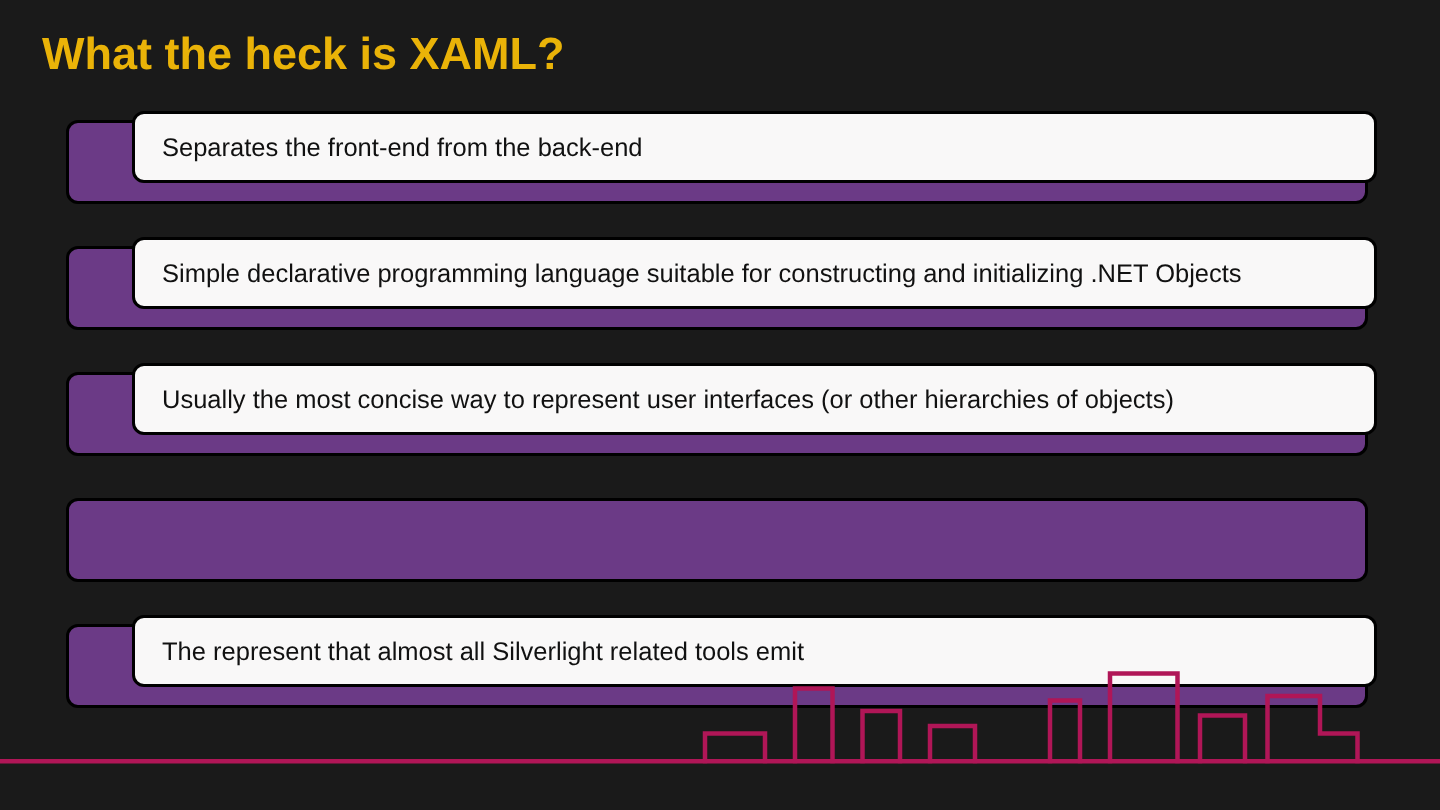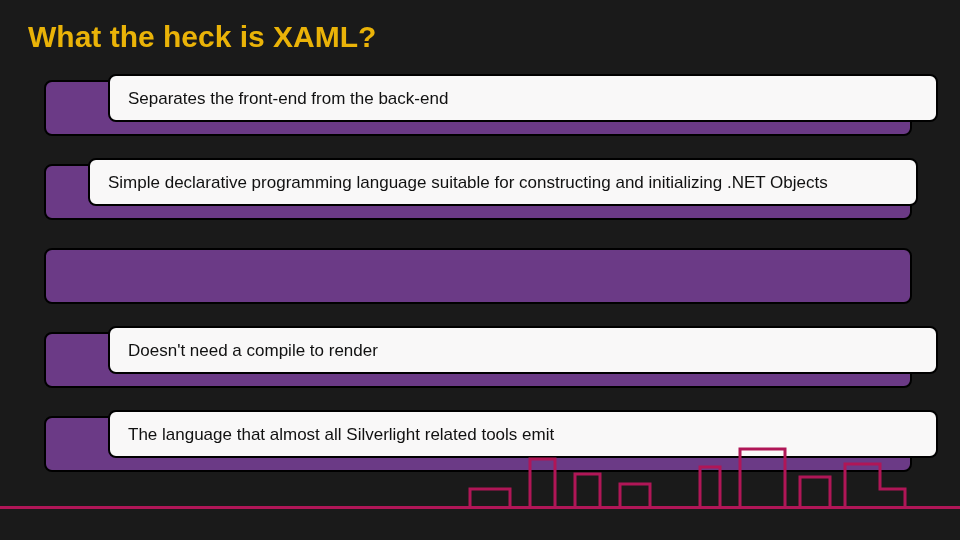--- a/index.html
+++ b/index.html
@@ -49,21 +49,21 @@
     background: #f9f8f8;
     border: 2px solid #000;
     border-radius: 8px;
     padding: 6px 18px 4px 18px;
     display: flex;
     align-items: center;
     color: #111;
     font-size: 17px;
     line-height: 1.15;
   }
-  .front.single { align-items: center; margin-left: 20px; }
+  .front.single { align-items: center; }
   .baseline {
     position: absolute;
     left: 0;
     width: 960px;
     top: 506px;
     height: 3px;
     background: #b01657;
   }
   .skyline {
     position: absolute;
@@ -93,31 +93,31 @@
     </div>
   </div>
   <div class="row">
     <div class="back"></div>
     <div class="front">
       <span>Simple declarative programming language suitable for constructing and initializing .NET Objects</span>
     </div>
   </div>
   <div class="row">
     <div class="back"></div>
+    <div class="front">
+      <span>Usually the most concise way to represent user interfaces (or other hierarchies of objects)</span>
+    </div>
+  </div>
+  <div class="row">
+    <div class="back"></div>
   </div>
   <div class="row">
     <div class="back"></div>
     <div class="front single">
-      <span>Doesn't need a compile to render</span>
-    </div>
-  </div>
-  <div class="row">
-    <div class="back"></div>
-    <div class="front single">
-      <span>The language that almost all Silverlight related tools emit</span>
+      <span>The represent that almost all Silverlight related tools emit</span>
     </div>
   </div>
 </div>
 
 <svg class="skyline" viewBox="0 0 960 70" preserveAspectRatio="none">
   <path d="M470,70 L470,50 L510,50 L510,70 M530,70 L530,20 L555,20 L555,70 M575,70 L575,35 L600,35 L600,70 M620,70 L620,45 L650,45 L650,70 M700,70 L700,28 L720,28 L720,70 M740,70 L740,10 L785,10 L785,70 M800,70 L800,38 L830,38 L830,70 M845,70 L845,25 L880,25 L880,50 L905,50 L905,70"></path>
 </svg>
 <div class="baseline"></div>
 
 </body></html>

